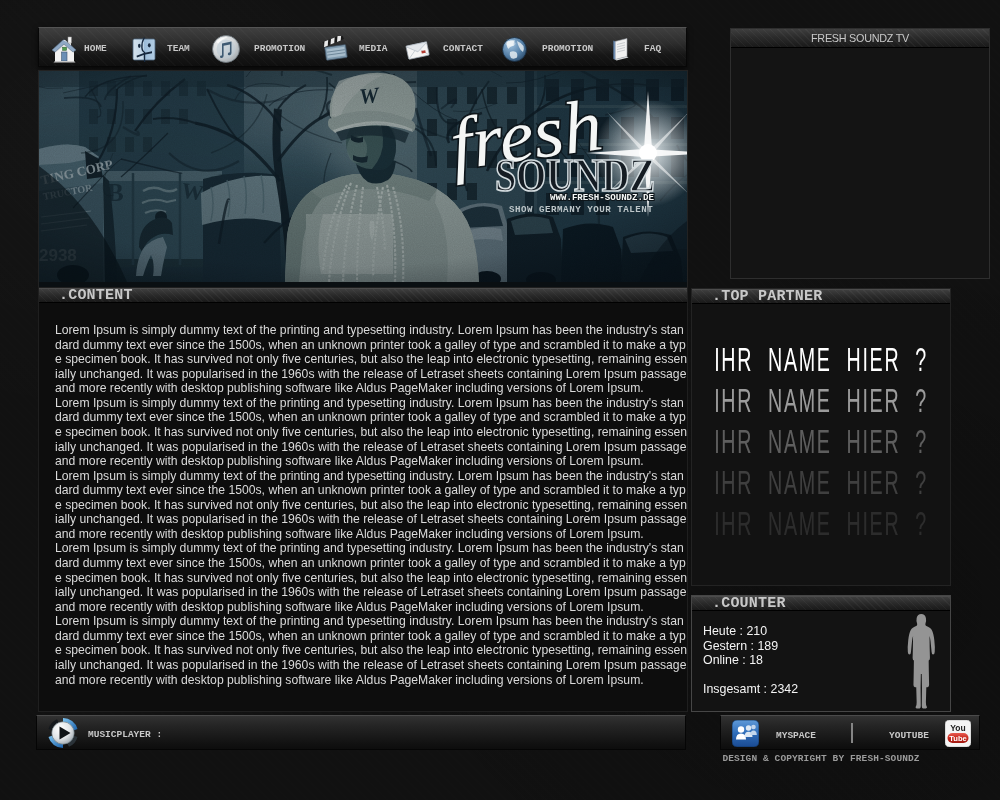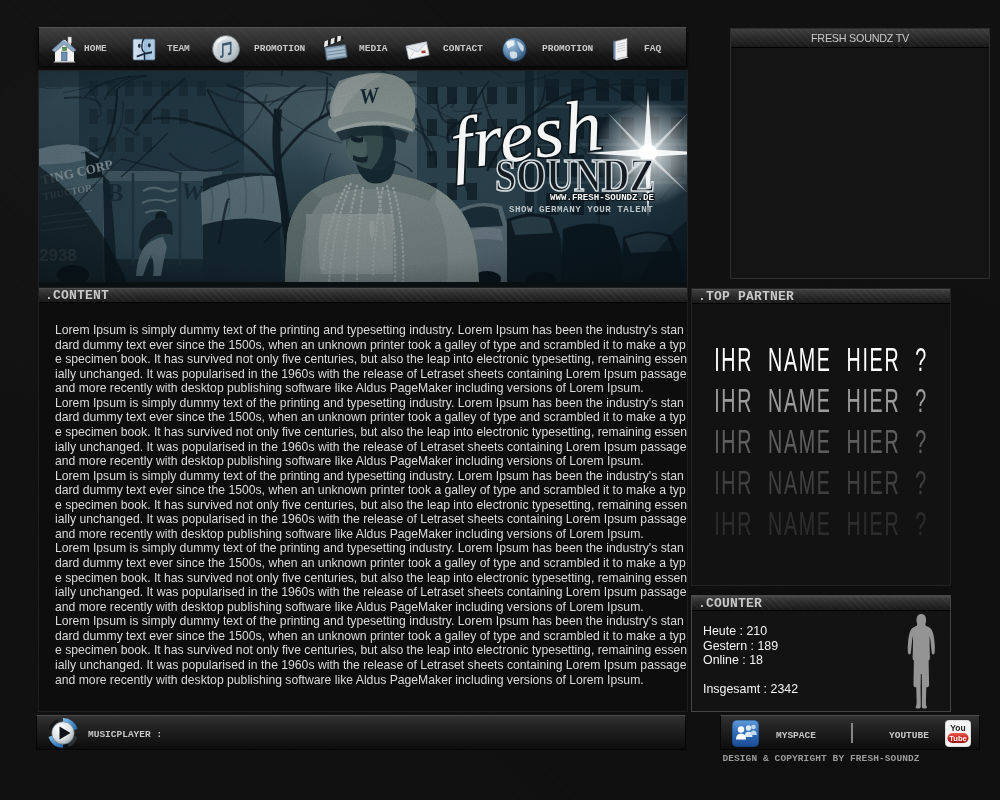--- a/index.html
+++ b/index.html
@@ -40,21 +40,21 @@
 }
 .navlbl{position:absolute;top:16px;font-size:9.5px;line-height:10px;letter-spacing:0px;}
 .navico{position:absolute;top:8px;width:26px;height:26px;}
 
 #banner{
   position:absolute;left:38px;top:70px;width:650px;height:259px;
   background:#0a0f12;border:1px solid #222;box-sizing:border-box;
 }
 
 #content{position:absolute;left:38px;top:287px;width:650px;height:425px;background:#0d0d0d;border:1px solid #1f1f1f;box-sizing:border-box;overflow:hidden;}
-.hd{height:13px;padding-left:6px;font-size:13px;line-height:13px;letter-spacing:0.2px;}
+.hd{height:13px;padding-left:20px;font-size:15px;line-height:13px;letter-spacing:0.2px;}
 #ctext{
   position:absolute;left:16px;top:35px;white-space:nowrap;
   color:#dadada;font-size:12.2px;line-height:14.56px;
 }
 #tv{position:absolute;left:730px;top:28px;width:260px;height:251px;background:#141414;border:1px solid #2e2e2e;box-sizing:border-box;}
 #tv .hd2{height:18px;text-align:center;color:#c9c9c9;font-size:10.8px;line-height:18px;letter-spacing:-0.25px;
   background:
     repeating-linear-gradient(45deg, rgba(255,255,255,0.035) 0 1px, transparent 1px 5px),
     linear-gradient(to bottom,#3e3e3e 0,#2b2b2b 45%,#191919 100%);
   border-bottom:1px solid #000;}

